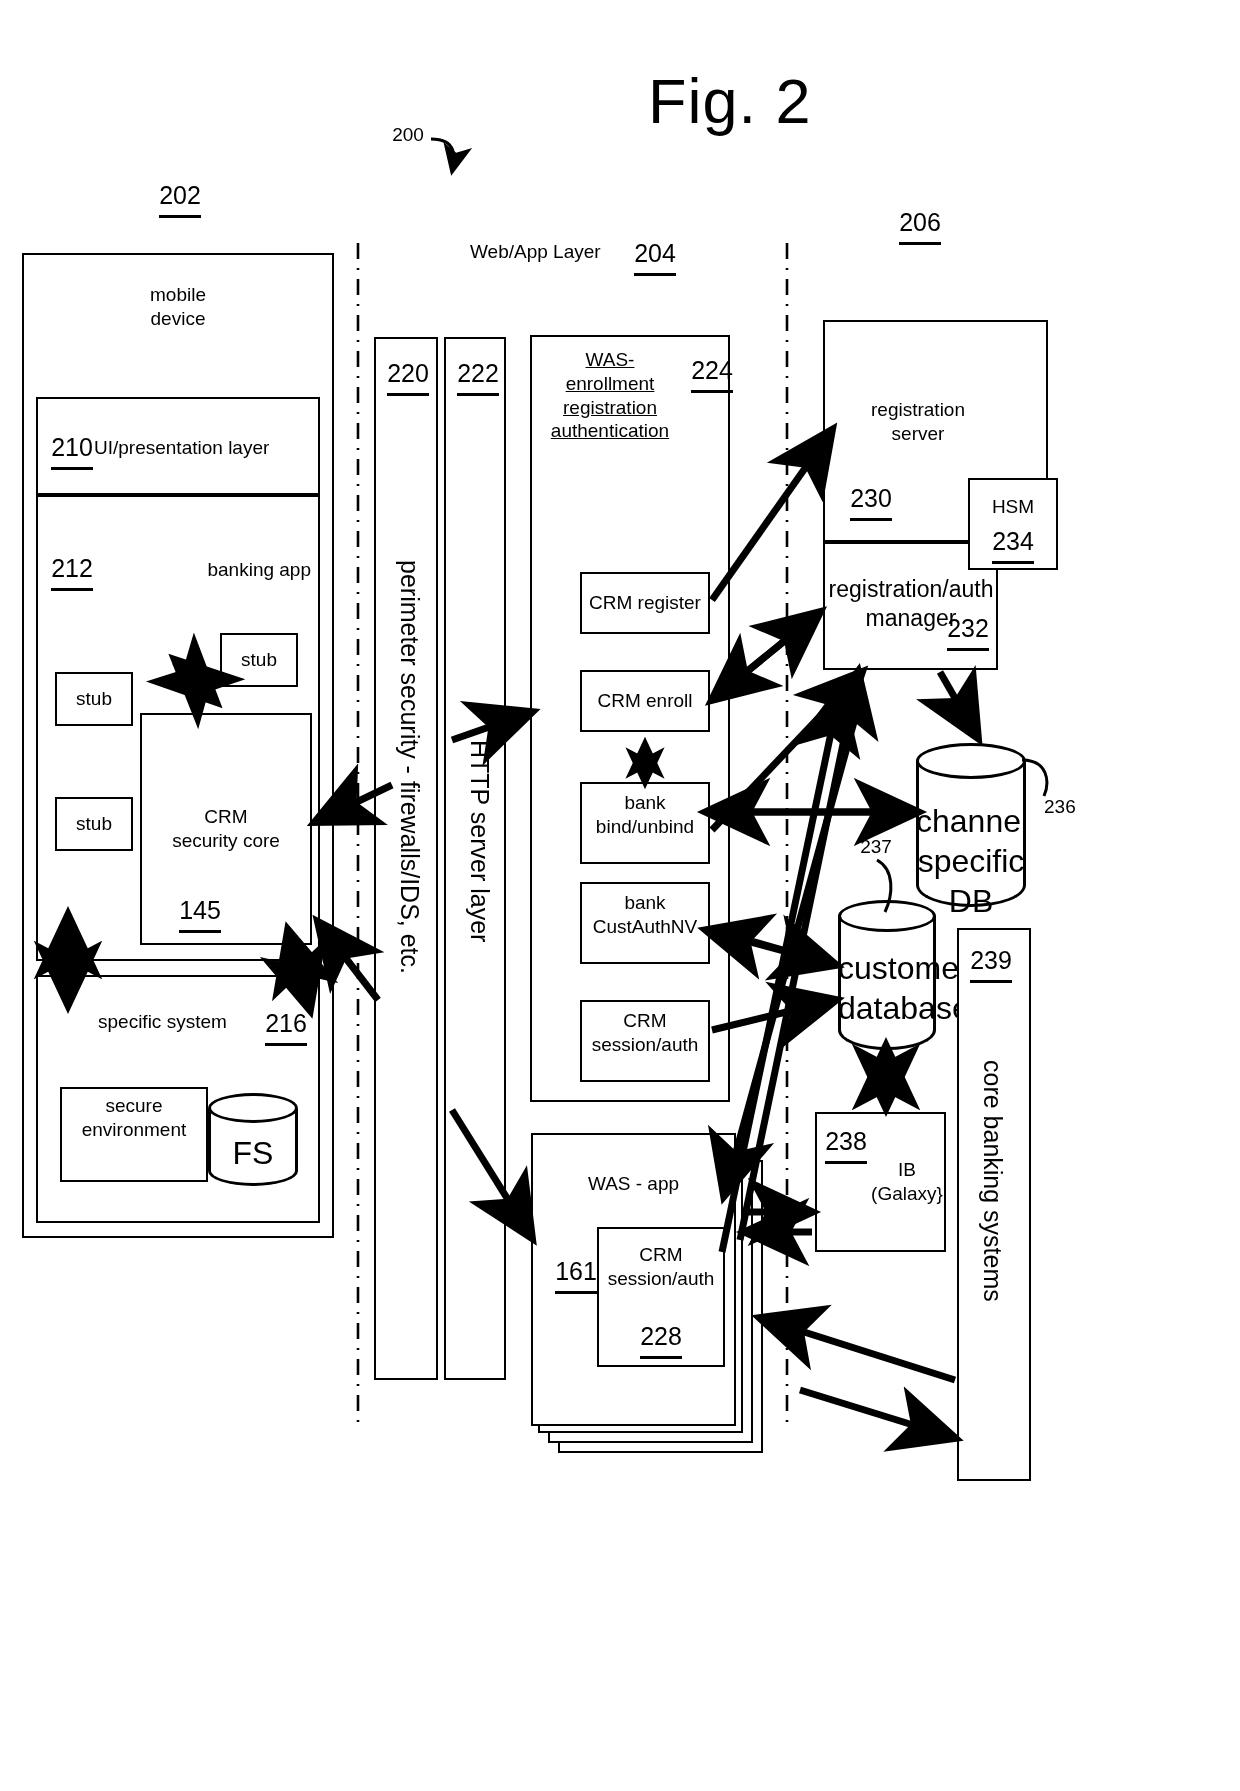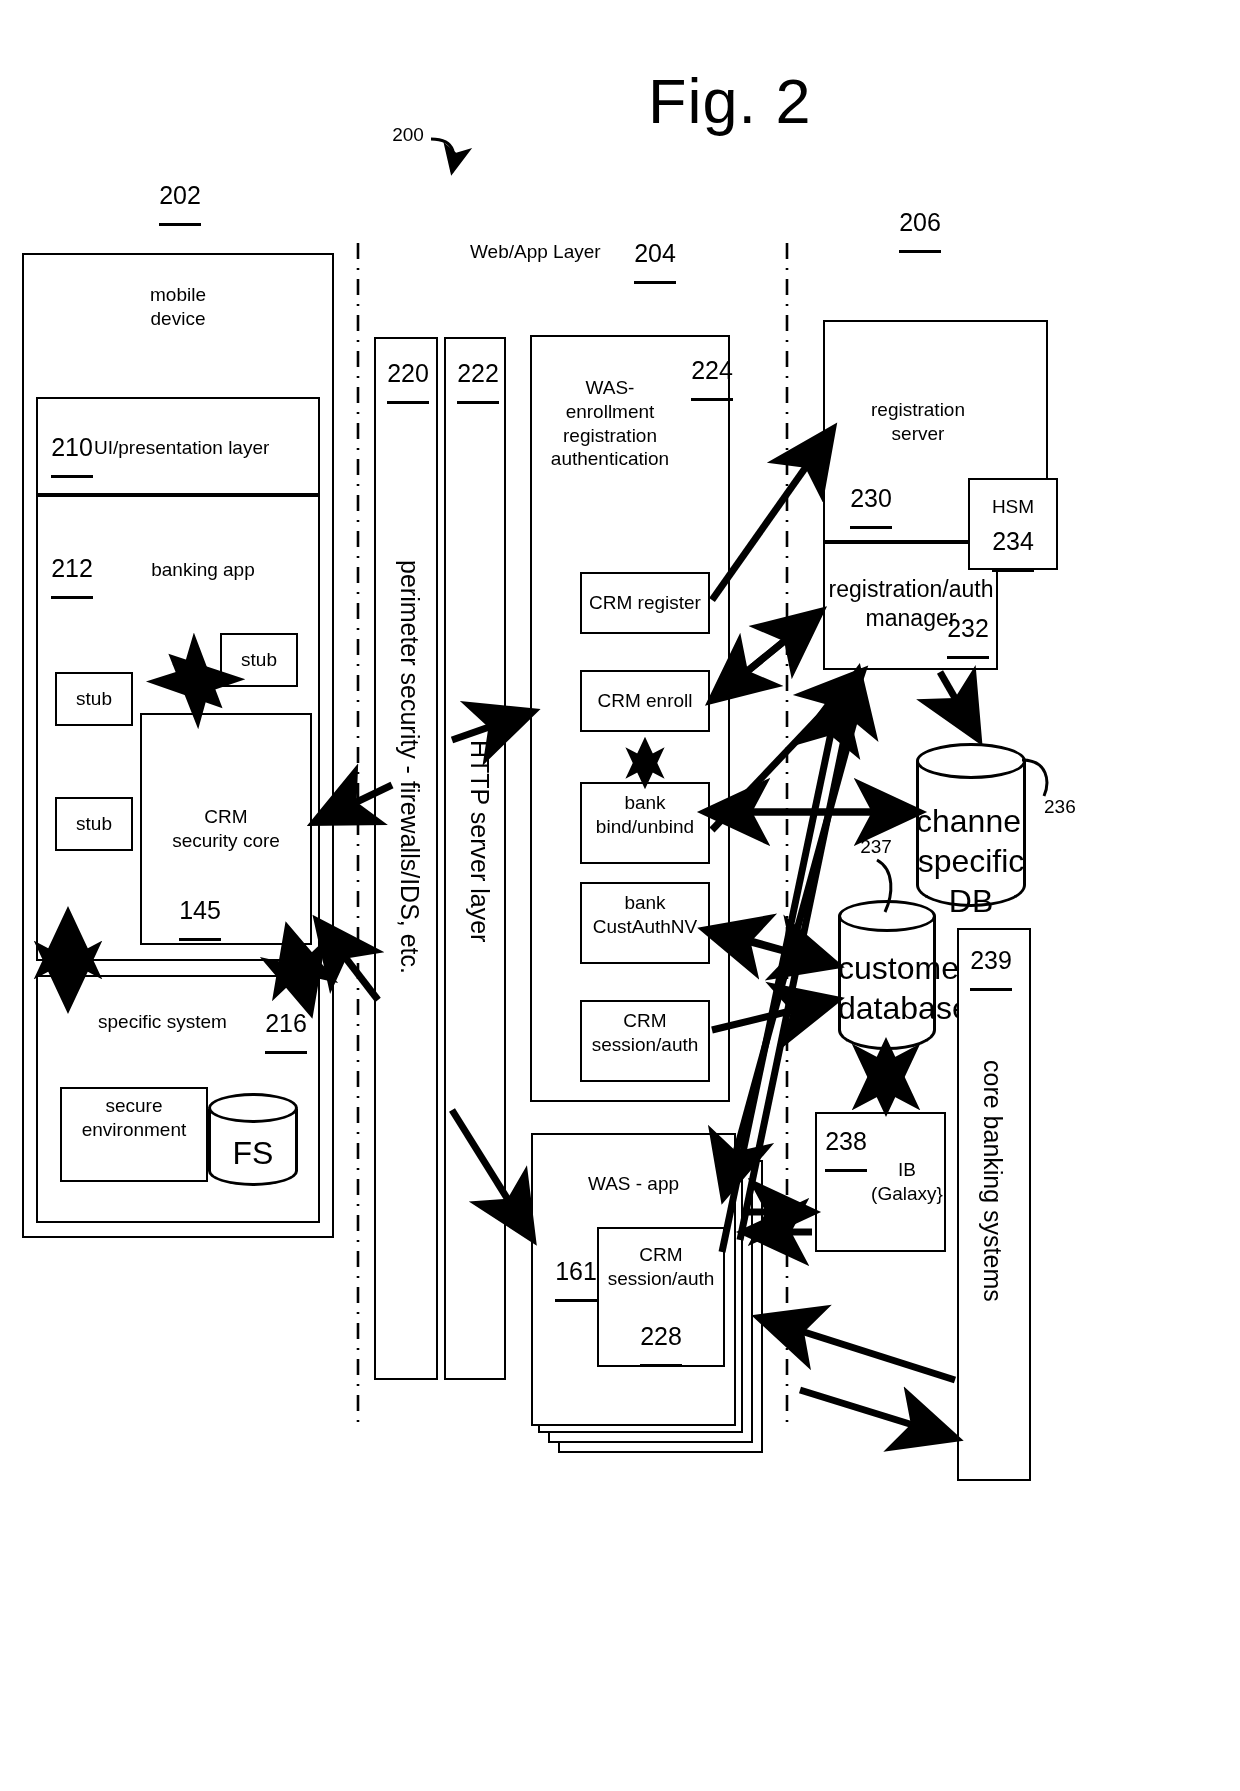--- a/index.html
+++ b/index.html
@@ -4,21 +4,21 @@
 <style>
   html,body{margin:0;padding:0;background:#fff;}
   body{width:1240px;height:1791px;position:relative;
        font-family:"Liberation Sans",sans-serif;color:#000;overflow:hidden;}
   .box{position:absolute;border:2.5px solid #000;background:transparent;box-sizing:border-box;}
   .txt{position:absolute;text-align:center;line-height:1.25;}
   .ctr{display:flex;align-items:center;justify-content:center;text-align:center;
        line-height:1.25;box-sizing:border-box;}
 
   .figtitle{font-size:63px;font-family:"Liberation Sans",sans-serif;letter-spacing:1px;}
-  .ref-u{font-size:25px;border-bottom:3px solid #000;display:inline-block;padding-bottom:15px;line-height:1.05;}
+  .ref-u{font-size:25px;border-bottom:3px solid #000;display:inline-block;padding-bottom:7px;line-height:1.05;}
   .lbl{font-size:19px;}
   .lbl-sm{font-size:23px;}
 
   
   .vert{position:absolute;writing-mode:vertical-rl;text-orientation:mixed;
         font-size:25px;white-space:nowrap;}
 
   svg.overlay{position:absolute;left:0;top:0;width:1240px;height:1791px;pointer-events:none;}
 
   
@@ -57,21 +57,21 @@
 <div class="box" style="left:36px;top:397px;width:284px;height:98px;"></div>
 <div class="txt" style="left:44px;top:434px;width:56px;">
   <span class="ref-u">210</span>
 </div>
 <div class="txt lbl" style="left:94px;top:436px;width:210px;text-align:left;">UI/presentation layer</div>
 
 <div class="box" style="left:36px;top:495px;width:284px;height:466px;"></div>
 <div class="txt" style="left:44px;top:555px;width:56px;">
   <span class="ref-u">212</span>
 </div>
-<div class="txt lbl" style="left:108px;top:558px;width:190px;text-align:center;">banking app</div>
+<div class="txt lbl" style="left:121px;top:558px;width:190px;text-align:right;">banking app</div>
 
 <div class="box ctr lbl" style="left:220px;top:633px;width:78px;height:54px;">stub</div>
 <div class="box ctr lbl" style="left:55px;top:672px;width:78px;height:54px;">stub</div>
 <div class="box ctr lbl" style="left:55px;top:797px;width:78px;height:54px;">stub</div>
 
 <div class="box" style="left:140px;top:713px;width:172px;height:232px;"></div>
 <div class="txt lbl" style="left:144px;top:805px;width:164px;">
   <span>CRM</span><br>
   <span>security core</span>
 </div>
@@ -104,21 +104,21 @@
 </div>
 <div class="vert" style="left:395px;top:560px;">perimeter security - firewalls/IDS, etc.</div>
 
 <div class="box" style="left:444px;top:337px;width:62px;height:1043px;"></div>
 <div class="txt" style="left:450px;top:360px;width:56px;">
   <span class="ref-u">222</span>
 </div>
 <div class="vert" style="left:465px;top:740px;">HTTP server layer</div>
 
 <div class="box" style="left:530px;top:335px;width:200px;height:767px;"></div>
-<div class="txt lbl" style="left:545px;top:376px;width:130px;">
+<div class="txt lbl" style="left:545px;top:348px;width:130px;text-decoration:underline;">
   <span>WAS-</span><br>
   <span>enrollment</span><br>
   <span>registration</span><br>
   <span>authentication</span>
 </div>
 <div class="txt" style="left:684px;top:357px;width:56px;">
   <span class="ref-u">224</span>
 </div>
 
 <div class="box ctr lbl" style="left:580px;top:572px;width:130px;height:62px;">CRM register</div>

